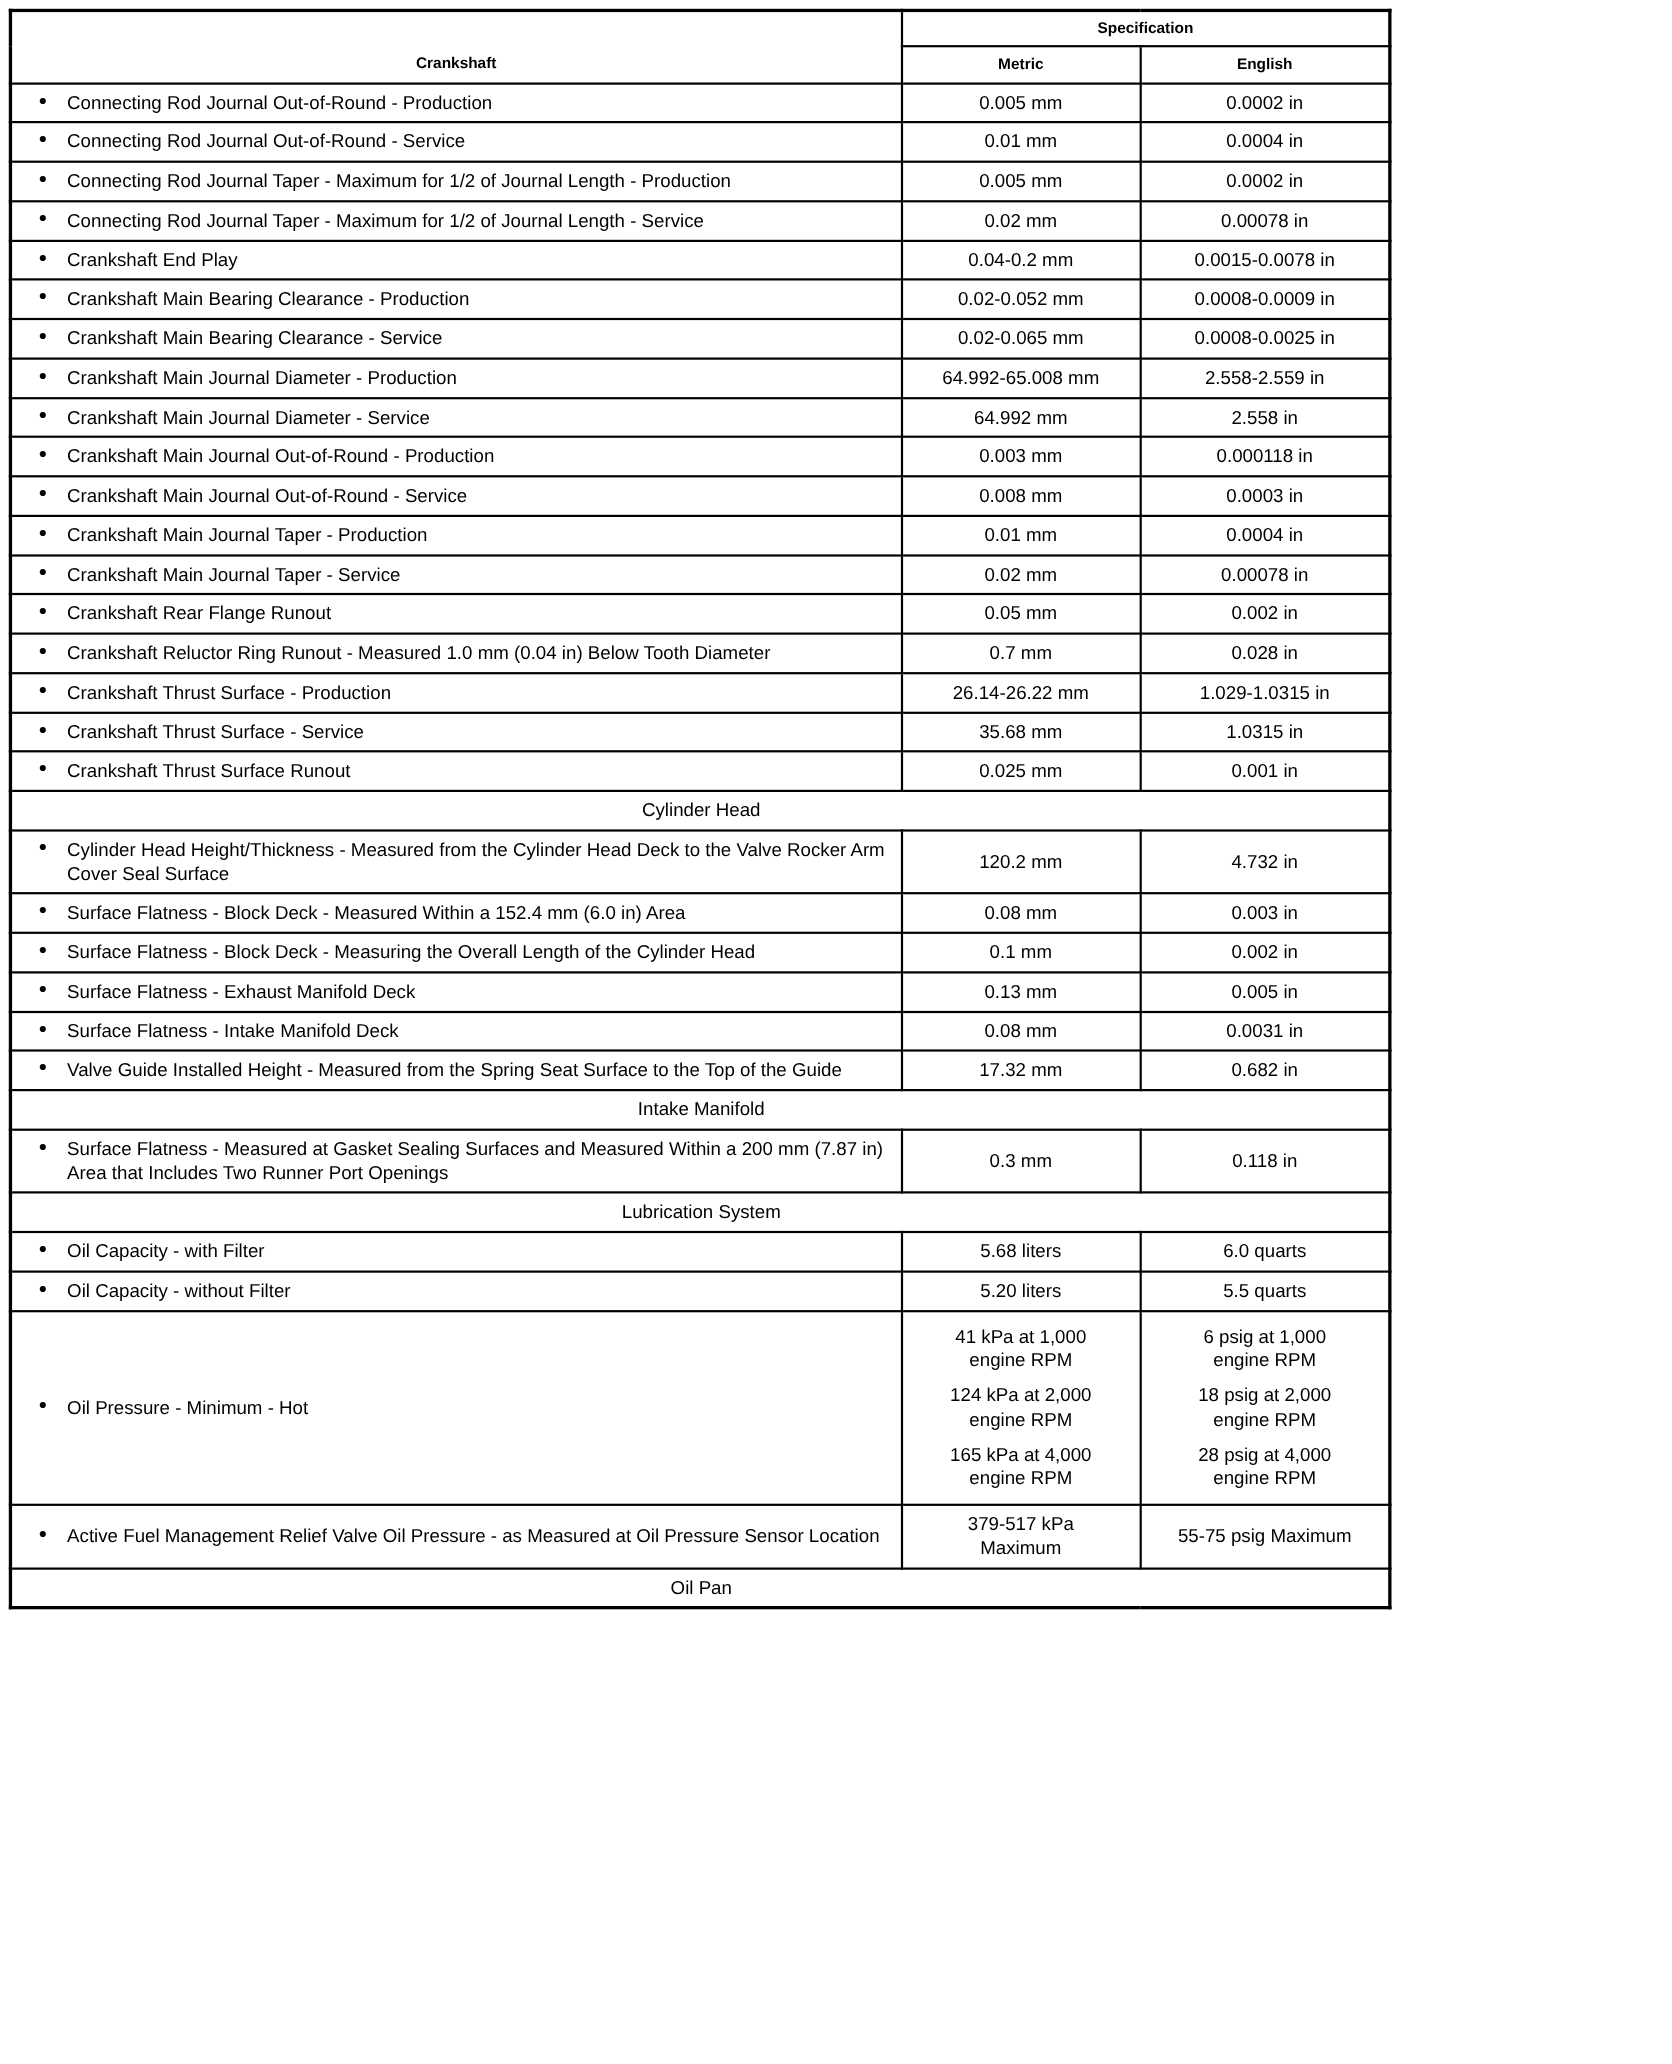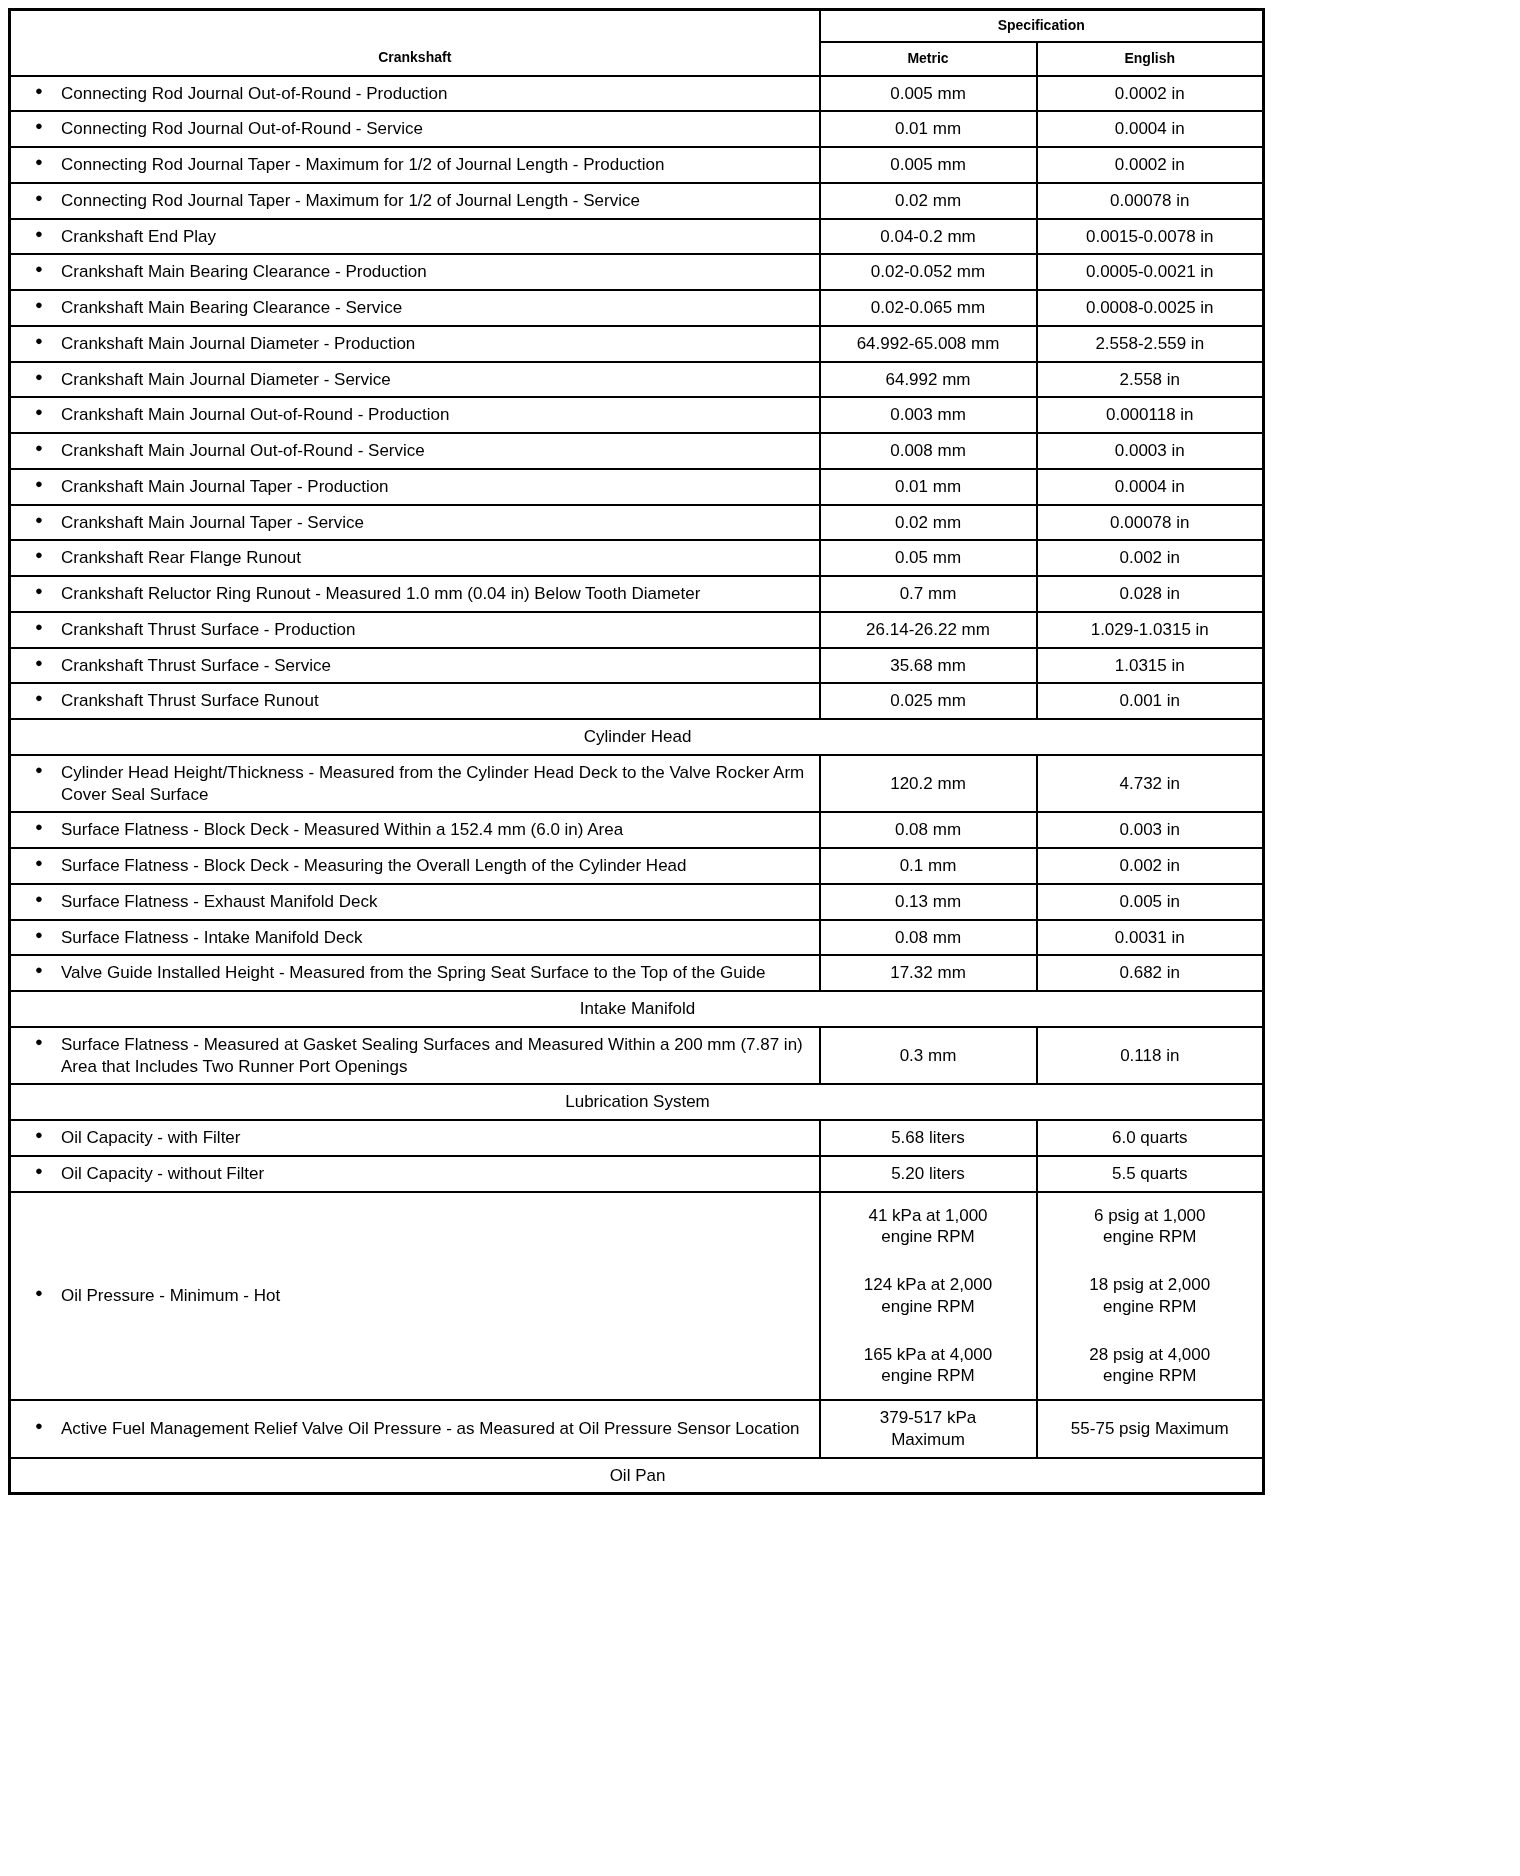--- a/index.html
+++ b/index.html
@@ -56,21 +56,21 @@
   td.val-cell {
     text-align: center;
     padding: 6px 8px;
   }
   td.section-cell {
     text-align: center;
     padding: 6px 4px 6px 6px;
     font-size: 17px;
   }
   .val-block { margin: 0 auto; }
-  .val-block + .val-block { margin-top: 26px; }
+  .val-block + .val-block { margin-top: 10px; }
   .val-multi { max-width: 155px; }
   tr.tall td { padding-top: 12px; padding-bottom: 12px; border-radius: 27px; }
 </style>
 </head>
 <body>
 
 <div class="page">
   <table class="spec-table">
     <colgroup>
       <col style="width:810px">
@@ -144,21 +144,21 @@
           </td>
         </tr>
         <tr>
           <td class="app-cell">
             <div class="app-inner"><span class="bullet">●</span><span>Crankshaft Main Bearing Clearance - Production</span></div>
           </td>
           <td class="val-cell">
             <div class="val-block">0.02-0.052 mm</div>
           </td>
           <td class="val-cell">
-            <div class="val-block">0.0005-0.0021 in</div>
+            <div class="val-block">0.0008-0.0009 in</div>
           </td>
         </tr>
         <tr>
           <td class="app-cell">
             <div class="app-inner"><span class="bullet">●</span><span>Crankshaft Main Bearing Clearance - Service</span></div>
           </td>
           <td class="val-cell">
             <div class="val-block">0.02-0.065 mm</div>
           </td>
           <td class="val-cell">

